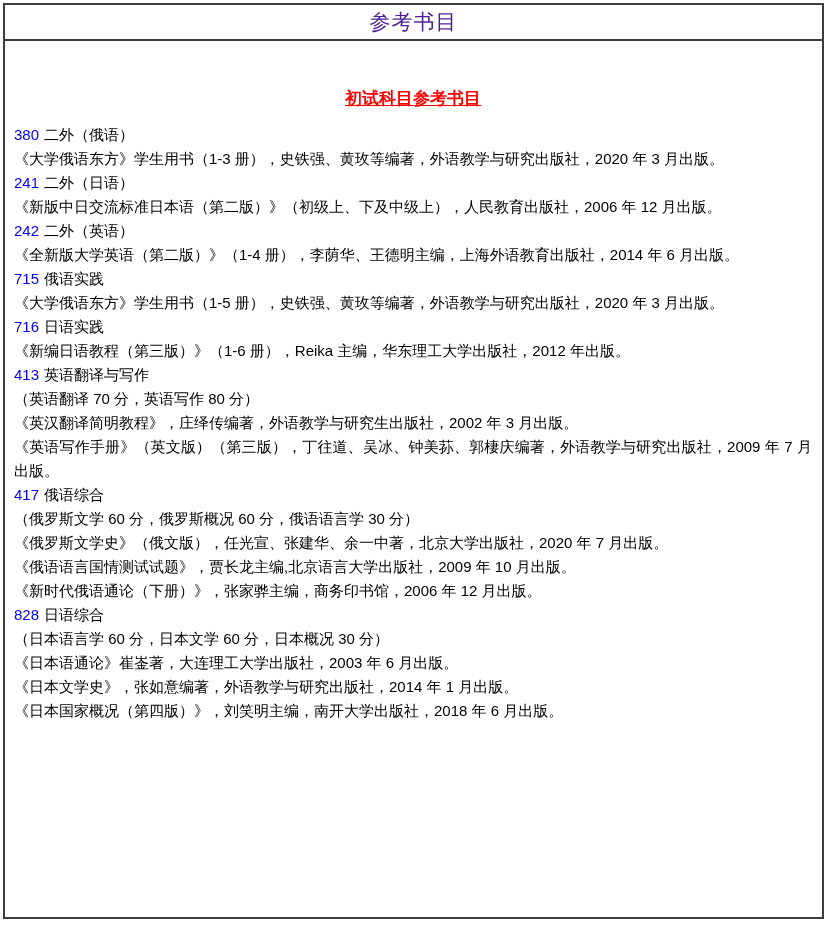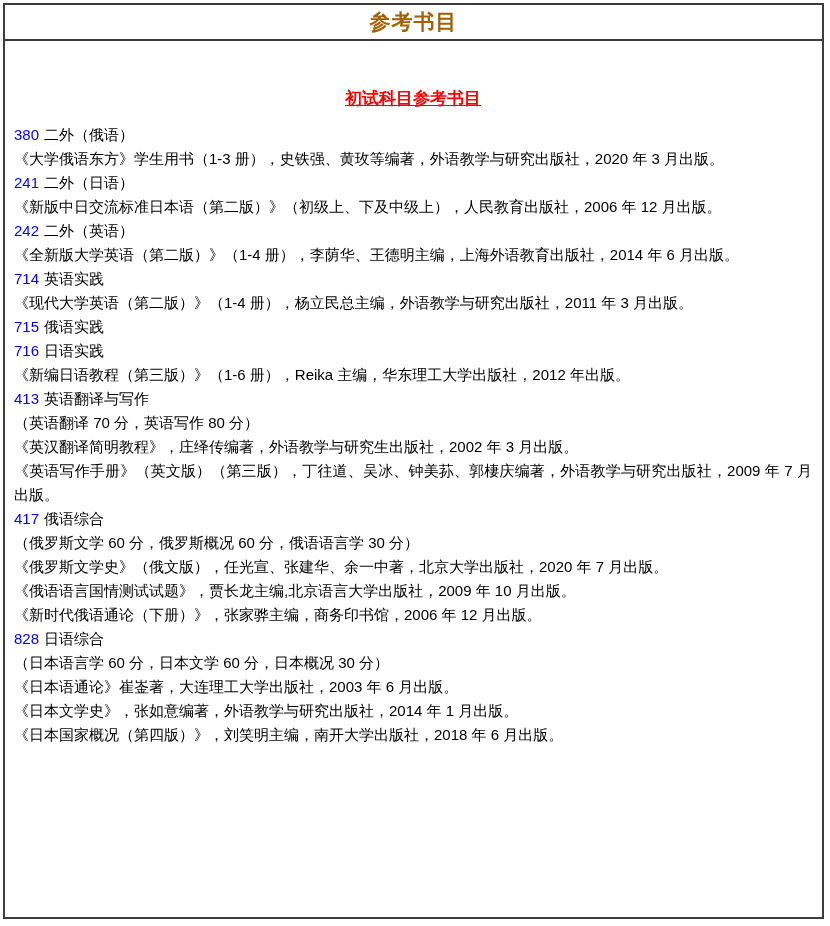--- a/index.html
+++ b/index.html
@@ -21,22 +21,22 @@
     background: #ffffff;
   }
   .title-row {
     height: 36px;
     box-sizing: border-box;
     border-bottom: 2px solid #3d3d3d;
     display: flex;
     align-items: center;
     justify-content: center;
     font-size: 21px;
-    font-weight: bold;
-    color: #a16207;
+    font-weight: normal;
+    color: #4c1d95;
     letter-spacing: 1px;
   }
   .content {
     padding: 9px 10px 0 9px;
   }
   .subtitle {
     text-align: center;
     color: var(--heading-red, #ff0000);
     font-size: 17px;
     font-weight: bold;
@@ -81,28 +81,23 @@
   <div class="line book">《新版中日交流标准日本语（第二版）》（初级上、下及中级上），人民教育出版社，2006 年 12 月出版。</div>
         </div>
         <div class="section">
     <div class="line heading">
       <span class="code">242</span><span class="cname">二外（英语）</span>
     </div>
   <div class="line book">《全新版大学英语（第二版）》（1-4 册），李荫华、王德明主编，上海外语教育出版社，2014 年 6 月出版。</div>
         </div>
         <div class="section">
     <div class="line heading">
-      <span class="code">714</span><span class="cname">英语实践</span>
-    </div>
-  <div class="line book">《现代大学英语（第二版）》（1-4 册），杨立民总主编，外语教学与研究出版社，2011 年 3 月出版。</div>
-        </div>
-        <div class="section">
-    <div class="line heading">
       <span class="code">715</span><span class="cname">俄语实践</span>
     </div>
+  <div class="line book">《大学俄语东方》学生用书（1-5 册），史铁强、黄玫等编著，外语教学与研究出版社，2020 年 3 月出版。</div>
         </div>
         <div class="section">
     <div class="line heading">
       <span class="code">716</span><span class="cname">日语实践</span>
     </div>
   <div class="line book">《新编日语教程（第三版）》（1-6 册），Reika 主编，华东理工大学出版社，2012 年出版。</div>
         </div>
         <div class="section">
     <div class="line heading">
       <span class="code">413</span><span class="cname">英语翻译与写作</span>

